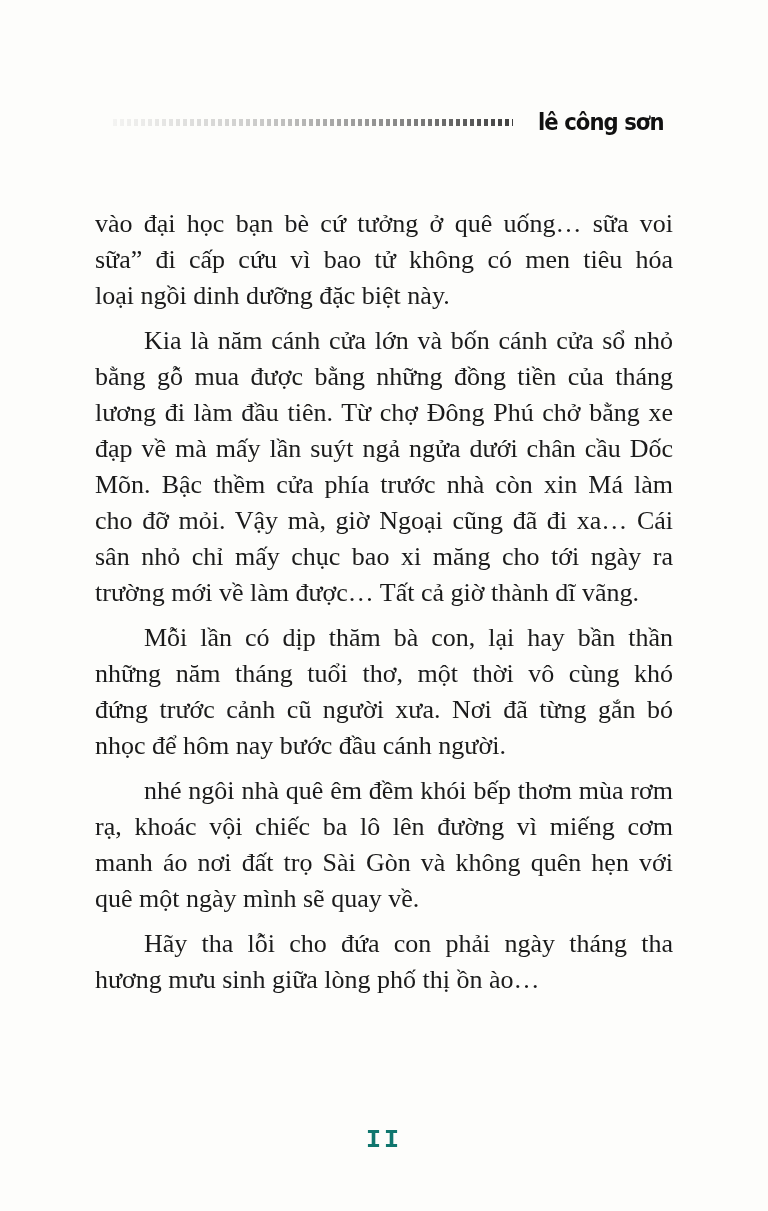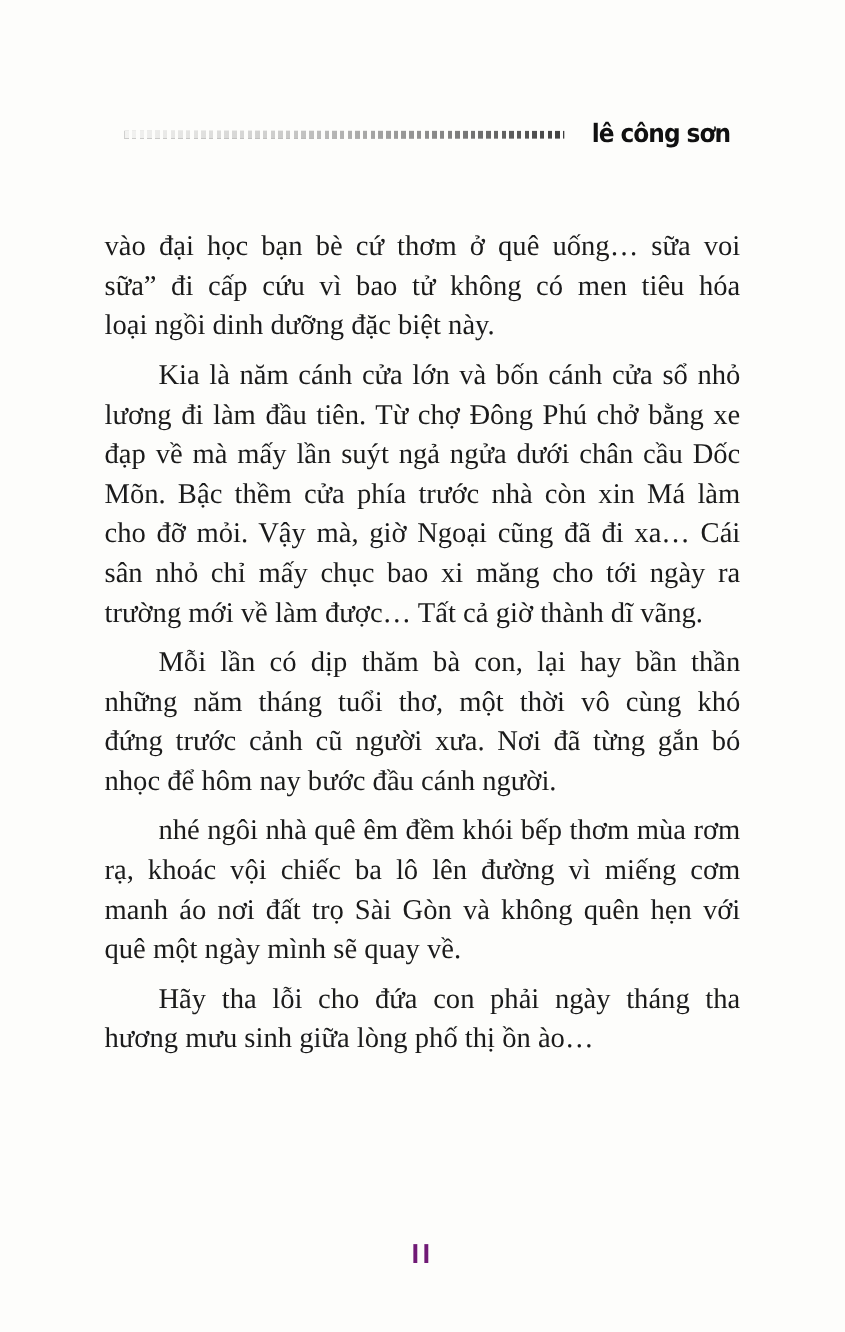--- a/index.html
+++ b/index.html
@@ -64,46 +64,47 @@
   .line { text-align: justify; }
   .line.just { text-align-last: justify; }
   .para.indent .line:first-child { text-indent: 49px; }
   
   .page-number {
     position: absolute;
     left: 0;
     right: 0;
     bottom: 56px;
     text-align: center;
-    font-family: Liberation Sans, sans-serif;
+    font-family: Liberation Mono, monospace;
     font-weight: bold;
     font-size: 25px;
     letter-spacing: 3px;
-    color: #701a75;
+    color: #0f766e;
     margin-top: 44px;
   }
 </style>
 </head>
 <body>
 
 <div class="page">
 
   <div class="running-head">
     <div class="dotted-leader"></div>
     <div class="author-name">lê công sơn</div>
   </div>
 
   <div class="body-text">
       <div class="para">
-        <div class="line just">vào đại học bạn bè cứ thơm ở quê uống… sữa voi</div>
+        <div class="line just">vào đại học bạn bè cứ tưởng ở quê uống… sữa voi</div>
         <div class="line just">sữa” đi cấp cứu vì bao tử không có men tiêu hóa</div>
         <div class="line">loại ngồi dinh dưỡng đặc biệt này.</div>
       </div>
       <div class="para indent">
         <div class="line just">Kia là năm cánh cửa lớn và bốn cánh cửa sổ nhỏ</div>
+        <div class="line just">bằng gỗ mua được bằng những đồng tiền của tháng</div>
         <div class="line just">lương đi làm đầu tiên. Từ chợ Đông Phú chở bằng xe</div>
         <div class="line just">đạp về mà mấy lần suýt ngả ngửa dưới chân cầu Dốc</div>
         <div class="line just">Mõn. Bậc thềm cửa phía trước nhà còn xin Má làm</div>
         <div class="line just">cho đỡ mỏi. Vậy mà, giờ Ngoại cũng đã đi xa… Cái</div>
         <div class="line just">sân nhỏ chỉ mấy chục bao xi măng cho tới ngày ra</div>
         <div class="line">trường mới về làm được… Tất cả giờ thành dĩ vãng.</div>
       </div>
       <div class="para indent">
         <div class="line just">Mỗi lần có dịp thăm bà con, lại hay bần thần</div>
         <div class="line just">những năm tháng tuổi thơ, một thời vô cùng khó</div>

